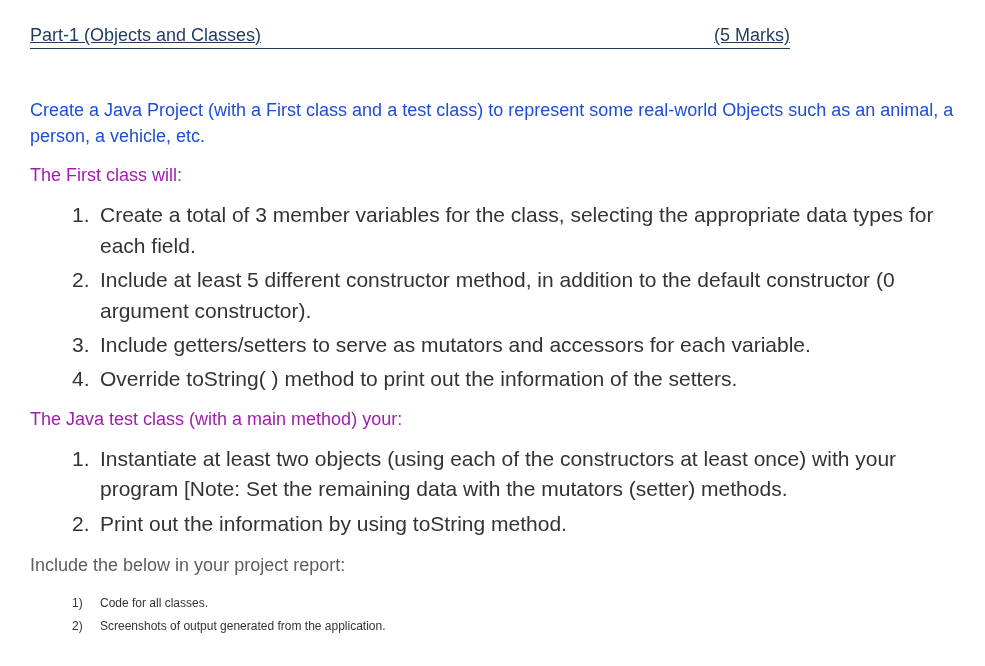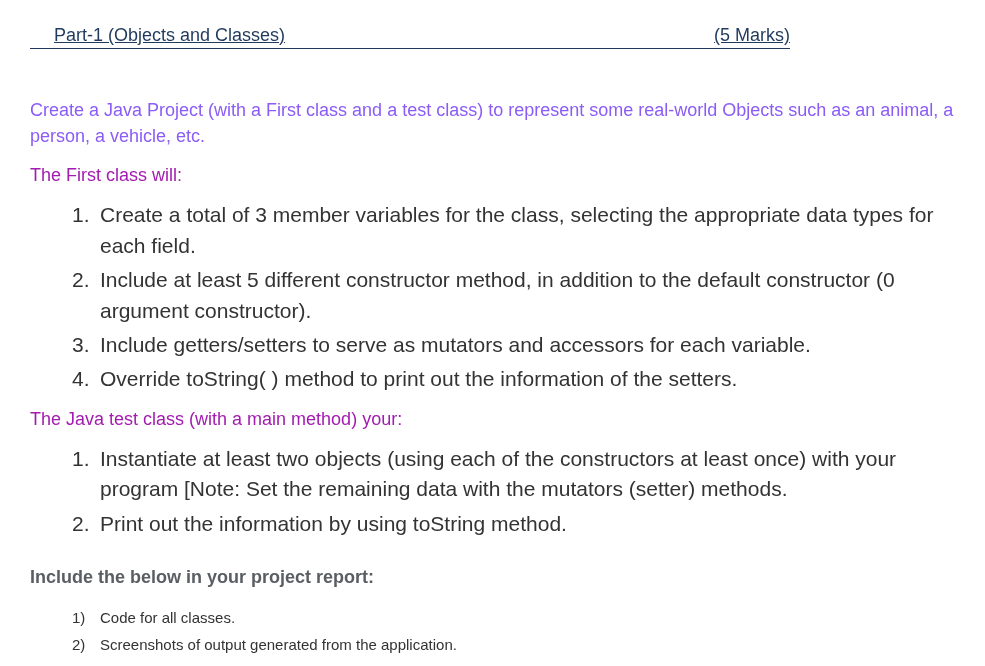--- a/index.html
+++ b/index.html
@@ -22,31 +22,30 @@
       border-bottom: 1px solid #1f3a5c;
       padding-bottom: 2px;
       margin-bottom: 48px;
       width: 760px;
     }
     .header-title {
       color: #1f3a5c;
       font-size: 18px;
       text-decoration: underline;
       font-weight: 400;
-      margin-left: 24px;
     }
     .header-marks {
       color: #1f3a5c;
       font-size: 18px;
       text-decoration: underline;
       font-weight: 400;
       text-align: right;
     }
     .intro {
-      color: #8b5cf6;
+      color: #1d4ed8;
       font-size: 18px;
       line-height: 1.45;
       margin-bottom: 16px;
     }
     .subhead {
       color: #a21caf;
       font-size: 18px;
       margin-bottom: 14px;
       margin-top: 10px;
     }
@@ -74,36 +73,35 @@
     ol.paren-list {
       list-style: none;
       counter-reset: pitem;
       padding-left: 70px;
       margin-bottom: 14px;
     }
     ol.paren-list li {
       counter-increment: pitem;
       position: relative;
       color: #333;
-      font-size: 15px;
+      font-size: 12px;
       line-height: 1.55;
       margin-bottom: 4px;
     }
     ol.paren-list li::before {
       content: counter(pitem) ")";
       position: absolute;
       left: -28px;
       color: #333;
     }
     .report-head {
       color: #5a5e63;
       font-size: 18px;
-      margin-top: 28px;
+      margin-top: 16px;
       margin-bottom: 18px;
-      font-weight: bold;
     }
   </style>
 </head>
 <body>
 
 <div class="header-row">
   <span class="header-title">Part-1 (Objects and Classes)</span>
   <span class="header-marks">(5 Marks)</span>
 </div>
 

